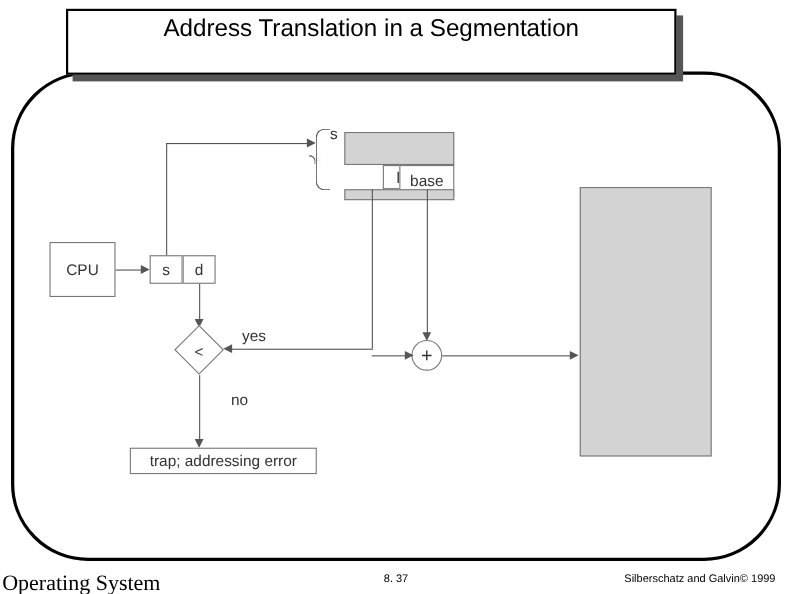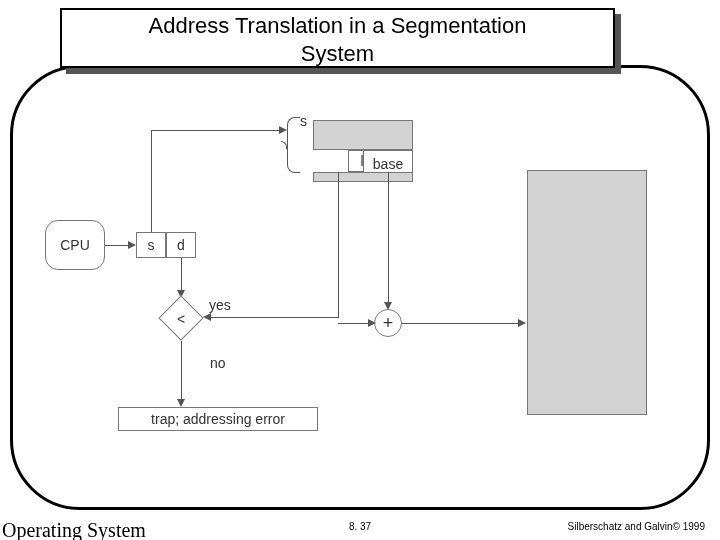--- a/index.html
+++ b/index.html
@@ -160,26 +160,25 @@
   }
 </style>
 </head>
 <body>
 
 <div class="frame"></div>
 
 <div class="title-shadow"></div>
 <div class="title-box">
   <div>Address Translation in a Segmentation</div>
-  <div>System</div>
 </div>
 
 <div class="diagram">
 
-  <div class="box" style="left:5px; top:125px; width:60px; height:50px;border-radius:13px;">
+  <div class="box" style="left:5px; top:125px; width:60px; height:50px;">
     <span>CPU</span>
   </div>
 
   <div class="hline" style="left:65px; top:150px; width:25px;"></div>
   <div class="ar-right" style="left:88px; top:146px;"></div>
 
   <div class="box" style="left:96px; top:137px; width:30px; height:26px;">
     <span>s</span>
   </div>
   <div class="box" style="left:126px; top:137px; width:30px; height:26px;">
@@ -210,40 +209,40 @@
   <div class="diamond-wrap" style="left:118px; top:200px;">
     <div class="diamond">
         <span>&lt;</span>
       </div>
   </div>
 
   <div class="vline" style="left:298px; top:77px; height:145px;"></div>
   <div class="hline" style="left:170px; top:222px; width:129px;"></div>
   <div class="ar-left" style="left:163px; top:218px;"></div>
 
-  <div class="lbl" style="left:169px; top:202px;">yes</div>
+  <div class="lbl" style="left:180px; top:202px;">yes</div>
 
   <div class="vline" style="left:348px; top:77px; height:132px;"></div>
   <div class="ar-down" style="left:344px; top:207px;"></div>
 
   <div class="circle" style="left:334px; top:214px;">
     <span>+</span>
   </div>
 
   <div class="hline" style="left:298px; top:228px; width:36px;"></div>
   <div class="ar-right" style="left:328px; top:224px;"></div>
 
   <div class="hline" style="left:362px; top:228px; width:118px;"></div>
   <div class="ar-right" style="left:478px; top:224px;"></div>
 
   <div class="vline" style="left:141px; top:246px; height:60px;"></div>
   <div class="ar-down" style="left:137px; top:304px;"></div>
   <div class="lbl" style="left:150px; top:260px;margin-left:20px;">no</div>
 
-  <div class="box" style="left:78px; top:312px; width:200px; height:24px;">
+  <div class="box" style="left:78px; top:312px; width:170px; height:24px;">
     <span>trap; addressing error</span>
   </div>
 
   <div class="graybox" style="left:487px; top:75px; width:120px; height:245px;"></div>
 
 </div>
 
 <div class="footer-left">Operating System</div>
 <div class="footer-center">8. 37</div>
 <div class="footer-right">Silberschatz and Galvin© 1999</div>

